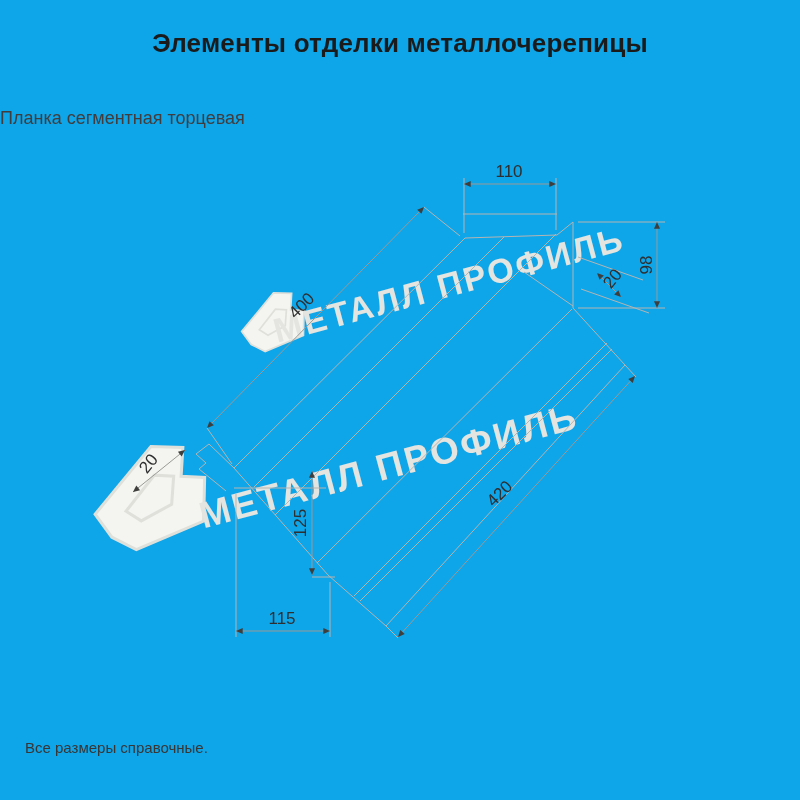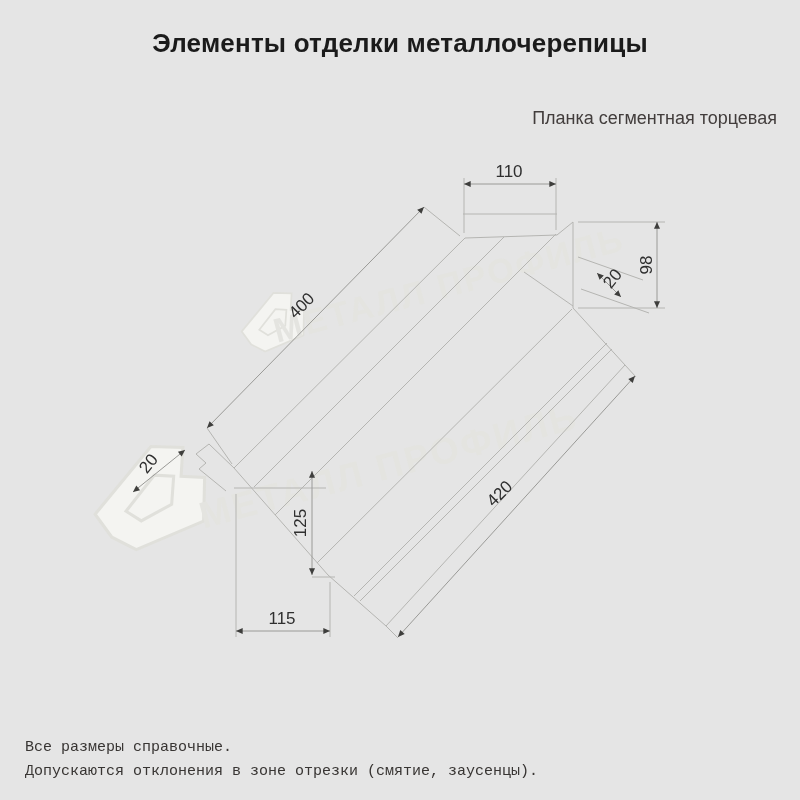--- a/index.html
+++ b/index.html
@@ -1,29 +1,29 @@
 <!DOCTYPE html>
 <html><head>
 <meta charset="utf-8">
 <style>
   html,body{margin:0;padding:0;background:#ffffff;}
-  #page{position:relative;width:800px;height:800px;background:#e5e5e5;overflow:hidden;
+  #page{position:relative;width:800px;height:800px;background:#0ea5e9;overflow:hidden;
         font-family:"Liberation Sans",sans-serif;}
   #title{position:absolute;top:28px;left:0;width:800px;text-align:center;
          font-size:26px;font-weight:bold;color:#1b1b1b;letter-spacing:.2px;}
-  #subtitle{position:absolute;top:107px;left:0;width:777px;text-align:right;
+  #subtitle{position:absolute;top:107px;left:0;width:777px;text-align:left;
             font-size:18px;line-height:23px;color:#423d3c;}
   #drawing{position:absolute;top:0;left:0;}
   .ln{stroke:#b5b5b2;stroke-width:1;fill:none;}
   .dim{stroke:#9a9a97;stroke-width:1;fill:none;
        marker-start:url(#arrow);marker-end:url(#arrow);}
   .dtxt{fill:#2f2f2f;font-size:17px;font-family:"Liberation Sans",sans-serif;}
   .wmtxt{fill:#e4e4e0;font-weight:bold;font-family:"Liberation Sans",sans-serif;letter-spacing:2.5px;}
   .wmlogo{fill:#f4f4f1;stroke:#e0e0db;stroke-width:3;}
-  #footer{position:absolute;left:25px;top:736px;font-size:15px;line-height:24px;color:#383533;font-family:Liberation Mono, monospace;}
+  #footer{position:absolute;left:25px;top:736px;font-size:15px;line-height:24px;color:#383533;}
 </style>
 </head>
 <body>
 
 <div id="page">
 
   <div id="title">Элементы отделки металлочерепицы</div>
 
   <div id="subtitle">
     <div>Планка сегментная торцевая</div>
@@ -99,16 +99,15 @@
       <text class="dtxt" x="282" y="624" text-anchor="middle">115</text>
       <text class="dtxt" x="302" y="311" text-anchor="middle" transform="rotate(-45 302 306)">400</text>
       <text class="dtxt" x="500" y="499" text-anchor="middle" transform="rotate(-45 500 494)">420</text>
       <text class="dtxt" x="149" y="469" text-anchor="middle" transform="rotate(-52 149 464)">20</text>
       <text class="dtxt" x="613" y="284" text-anchor="middle" transform="rotate(-52 613 279)">20</text>
     </g>
   </svg>
 
   <div id="footer">
     <div>Все размеры справочные.</div>
-    <div>Допускаются отклонения в зоне отрезки (смятие, заусенцы).</div>
   </div>
 
 </div>
 
 </body></html>

